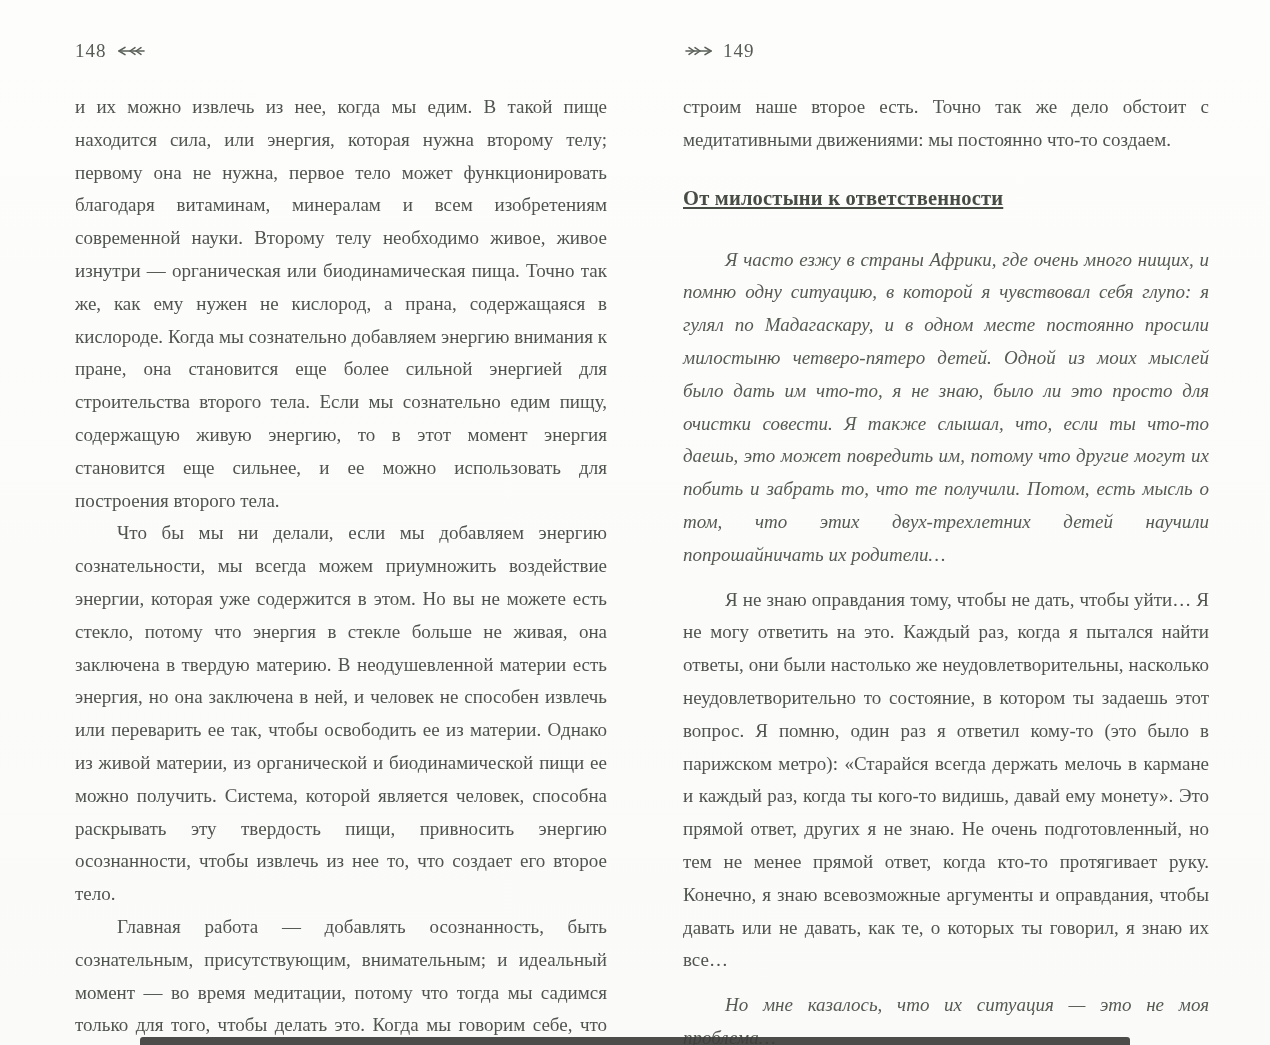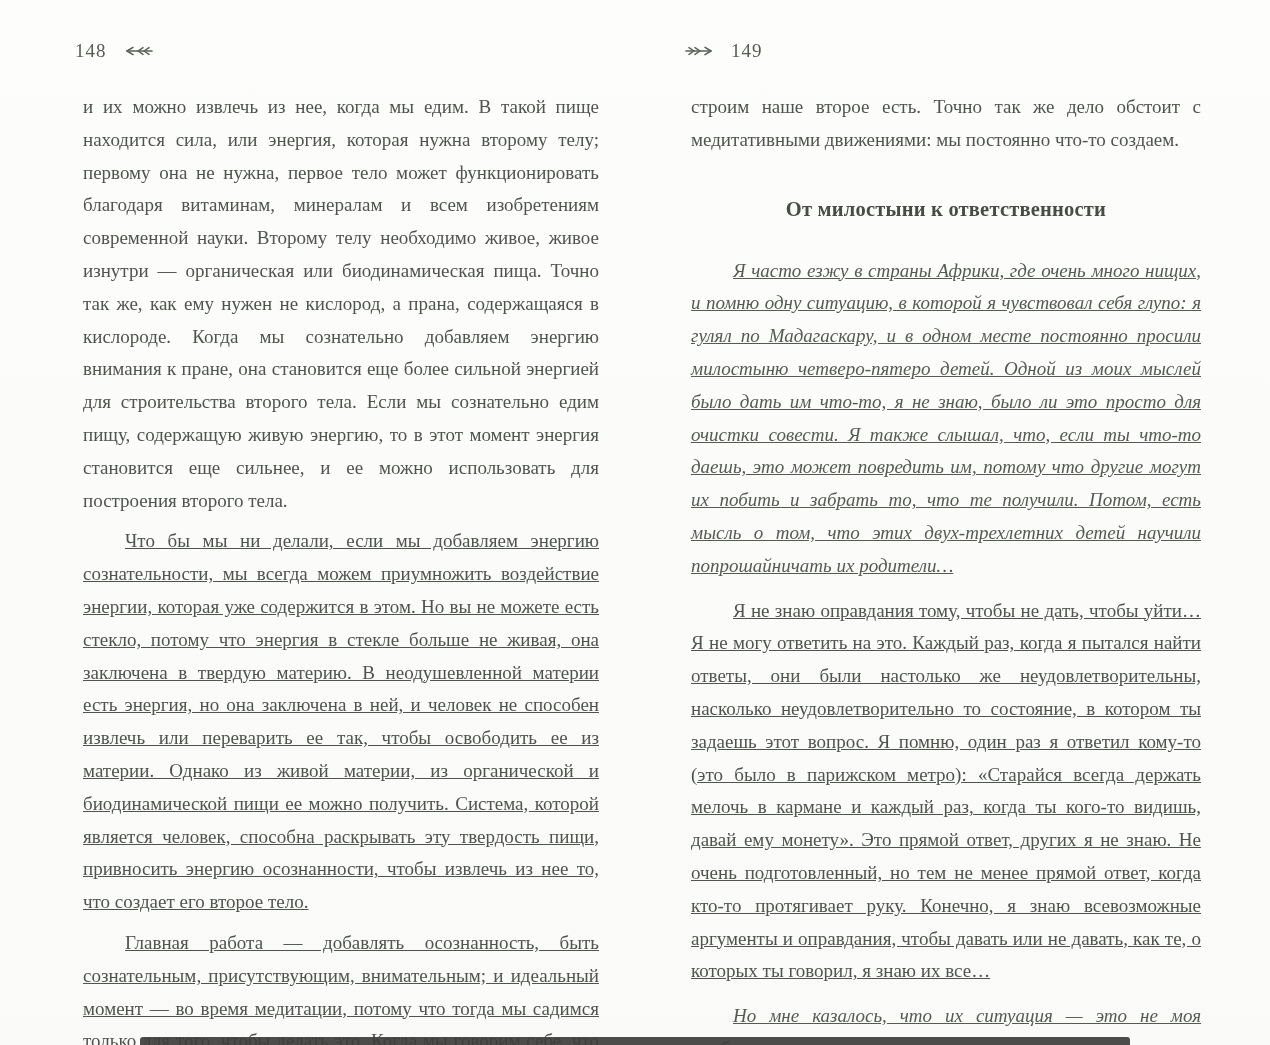--- a/index.html
+++ b/index.html
@@ -21,54 +21,55 @@
     position: absolute;
     top: 0;
     color: #50544e;
   }
   .page-left  { left: 75px;  width: 532px; }
   .page-right { left: 683px; width: 526px; }
 
   .page-header {
     display: flex;
     align-items: center;
-    gap: 18px;
+    gap: 10px;
     height: 26px;
     margin-top: 38px;
     color: #565b54;
     font-size: 19px;
     letter-spacing: 1px;
   }
   .page-right .page-header { }
 
   .ornament svg { display: block; }
 
   .body-text { margin-top: 27px; }
 
   p.para {
-    margin: 8px;
+    margin: 0;
     text-align: justify;
     font-size: 19px;
     line-height: 32.8px;
     color: #50544e;
     text-justify: inter-word;
   }
-  p.ind { text-indent: 42px; text-decoration: underline; }
+  p.ind { text-indent: 42px; }
   p.italic { font-style: italic; color: #555a53; }
 
   .page-right p.para { margin-bottom: 12px; }
   .page-right p.para:last-child { margin-bottom: 0; }
 
   h2.section-heading {
-    margin: 41px 0 34px 0;
-    text-align: center;
+    margin: 30px 0 34px 0;
+    text-align: left;
     font-size: 20.5px;
     font-weight: bold;
     color: #474c45;
     letter-spacing: 0.2px;
+    text-decoration: underline;
   }
 
   .scan-edge-shadow {
     position: absolute;
     left: 140px;
     bottom: 0;
     width: 990px;
     height: 8px;
     background: #3d3d3b;
     border-radius: 3px 3px 0 0;

